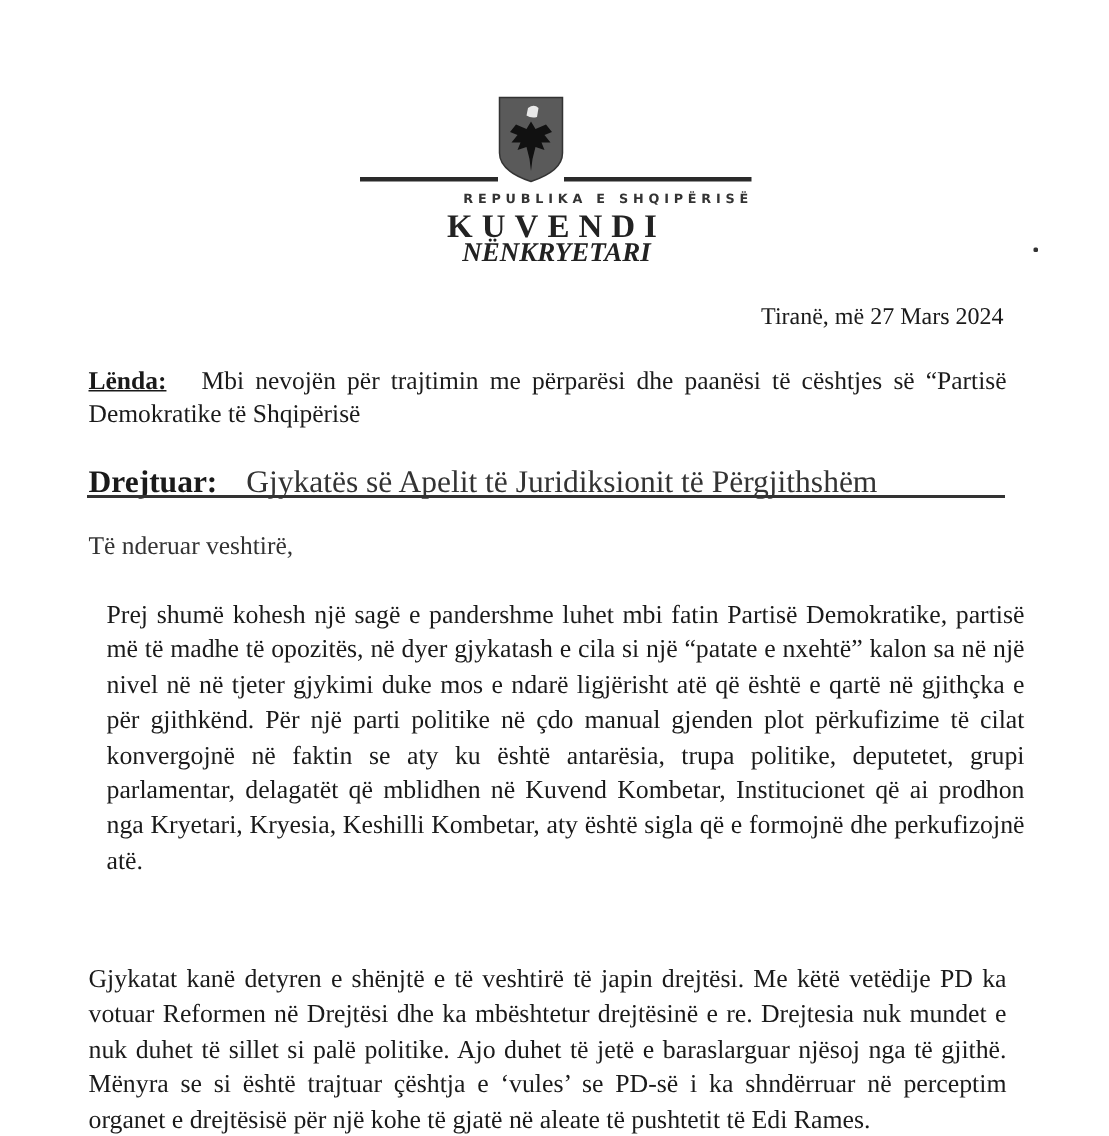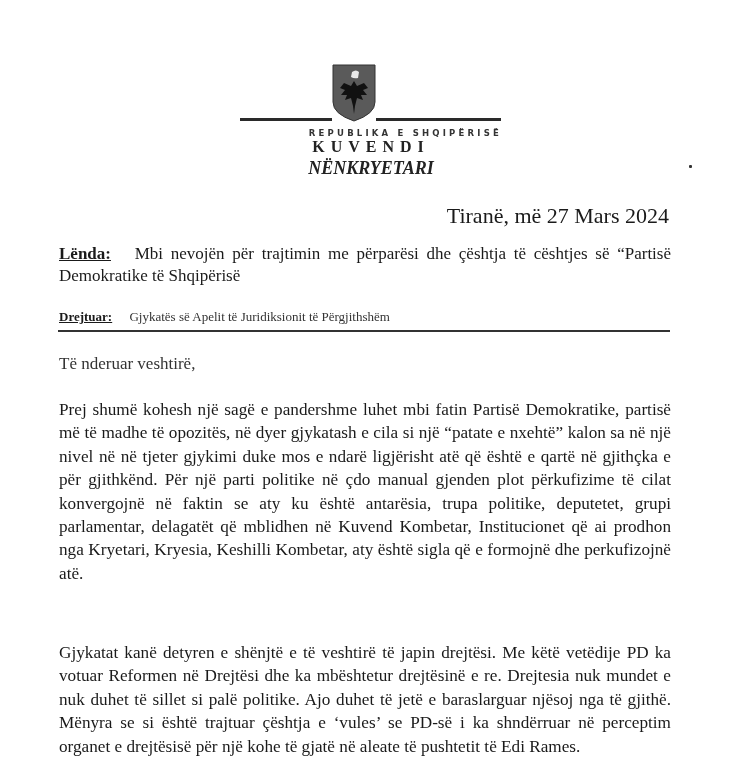--- a/index.html
+++ b/index.html
@@ -10,43 +10,43 @@
     .abs { position: absolute; }
     .rule { position: absolute; height: 3px; background: #2a2a2a; }
     #emblem { left: 332px; top: 64px; width: 44px; height: 58px; }
     #republika {
       left: 240px; top: 128px; width: 262px; text-align: right;
       font-family: "DejaVu Sans", sans-serif; font-weight: bold;
       font-size: 8.5px; letter-spacing: 3.2px; color: #333;
     }
     #kuvendi {
       left: 240px; top: 138px; width: 262px; text-align: center;
-      font-weight: bold; font-size: 16px; letter-spacing: 6px; color: #222;
+      font-weight: bold; font-size: 22px; letter-spacing: 6px; color: #222;
     }
     #nenkryetari {
       left: 240px; top: 158px; width: 262px; text-align: center;
       font-weight: bold; font-style: italic; font-size: 18px; color: #222;
     }
     #speck { left: 689px; top: 165px; width: 3px; height: 3px; background: #333; border-radius: 1px; }
-    #date { right: 70px; top: 203px; font-size: 22px; }
+    #date { right: 70px; top: 203px; font-size: 16px; }
     .label { font-weight: bold; text-decoration: underline; }
     #subject {
       left: 59px; top: 243px; width: 612px; font-size: 17px; line-height: 22px;
       text-align: justify; text-align-last: left;
     }
     #subject .label { margin-right: 16px; }
-    #addressed { left: 59px; top: 309px; width: 612px; font-size: 13px; white-space: nowrap; }
+    #addressed { left: 59px; top: 309px; width: 612px; font-size: 21px; white-space: nowrap; }
     #addressed .label { margin-right: 14px; }
     #addressed .val { color: #333; }
     #salutation { left: 59px; top: 354px; font-size: 17px; color: #333; }
     .para {
       position: absolute; left: 59px; width: 612px; font-size: 17.2px; line-height: 23.4px;
       text-align: justify; text-align-last: left;
     }
-    #para1 { top: 398px; }
+    #para1 { top: 398px; margin-left: 12px; }
     #para2 { top: 621px; margin-top: 20px; }
   </style>
 </head>
 <body>
 
 <div class="rule" style="left:240px; top:118px; width:92px;"></div>
 <div class="rule" style="left:376px; top:118px; width:125px;"></div>
 
 <div id="emblem" class="abs">
   <svg width="44" height="58" viewBox="0 0 44 58">
@@ -59,21 +59,21 @@
 <div id="republika" class="abs">REPUBLIKA E SHQIPËRISË</div>
 <div id="kuvendi" class="abs">KUVENDI</div>
 <div id="nenkryetari" class="abs">NËNKRYETARI</div>
 
 <div id="speck" class="abs"></div>
 
 <div id="date" class="abs">Tiranë, më 27 Mars 2024</div>
 
 <div id="subject" class="abs">
   <span class="label">Lënda:</span>
-  <span>Mbi nevojën për trajtimin me përparësi dhe çështja të cështjes së “Partisë Demokratike të Shqipërisë</span>
+  <span>Mbi nevojën për trajtimin me përparësi dhe paanësi të cështjes së “Partisë Demokratike të Shqipërisë</span>
 </div>
 
 <div id="addressed" class="abs">
   <span class="label">Drejtuar:</span>
   <span class="val">Gjykatës së Apelit të Juridiksionit të Përgjithshëm</span>
 </div>
 <div class="rule" style="left:58px; top:330px; width:612px; height:2px; background:#333;"></div>
 
 <div id="salutation" class="abs">Të nderuar veshtirë,</div>
 

